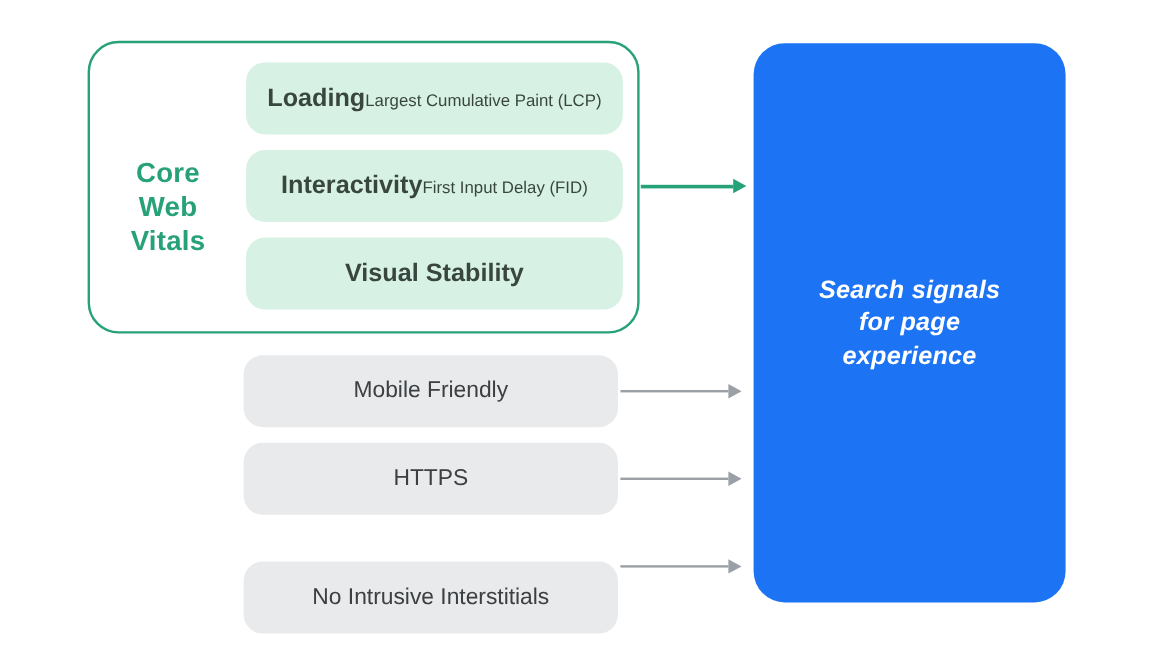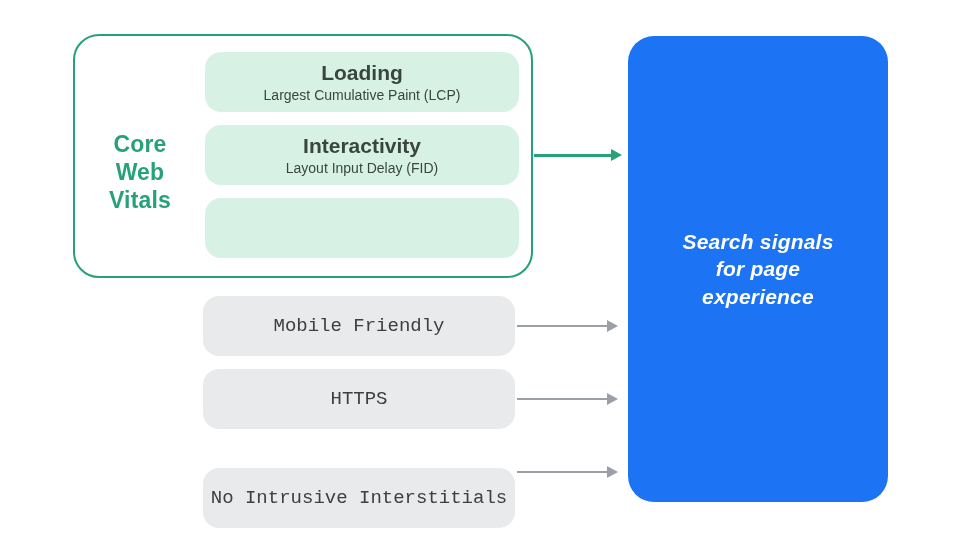--- a/index.html
+++ b/index.html
@@ -21,32 +21,32 @@
     font-size: 23px; font-weight: 700; color: var(--green);
     white-space: pre-line; text-align: center; line-height: 1.22;
     letter-spacing: 0.2px;
   }
   .pills {
     position: absolute; left: 130px; top: 16px; width: 314px;
     display: flex; flex-direction: column; gap: 13px;
   }
   .pill {
     height: 60px; border-radius: 16px; background: var(--mint);
-    display: flex; flex-direction: column; align-items: center; justify-content: center;
+    display: flex; align-items: center; justify-content: center;
     text-align: center;
   }
   .pill-title { font-size: 21px; font-weight: 600; color: var(--pill-text); line-height: 1.15; }
   .pill-sub { font-size: 14px; font-weight: 400; color: var(--pill-text); margin-top: 2px; }
 
   
   .gray-pill {
     position: absolute; left: 203px; width: 312px; height: 60px;
     background: var(--gray-fill); border-radius: 16px;
     display: flex; align-items: center; justify-content: center;
-    font-size: 19px; color: var(--dark-text); text-align: center; font-family: Liberation Mono, monospace;
+    font-size: 19px; color: var(--dark-text); text-align: center;
   }
   .gp1 { top: 296px; }
   .gp2 { top: 369px; }
   .gp3 { top: 468px; align-items: center; }
 
   
   .arrow { position: absolute; height: 2px; }
   .arrow::after {
     content: ""; position: absolute; right: -11px; top: 50%;
     transform: translateY(-50%);
@@ -84,23 +84,24 @@
 Web
 Vitals</div>
 
     <div class="pills">
       <div class="pill">
         <div class="pill-title">Loading</div>
         <div class="pill-sub">Largest Cumulative Paint (LCP)</div>
       </div>
       <div class="pill">
         <div class="pill-title">Interactivity</div>
-        <div class="pill-sub">Layout Input Delay (FID)</div>
+        <div class="pill-sub">First Input Delay (FID)</div>
       </div>
       <div class="pill">
+        <div class="pill-title">Visual Stability</div>
       </div>
     </div>
   </div>
 
   <div class="arrow arrow-green"></div>
 
   <div class="gray-pill gp1">
     <span>Mobile Friendly</span>
   </div>
   <div class="gray-pill gp2">

